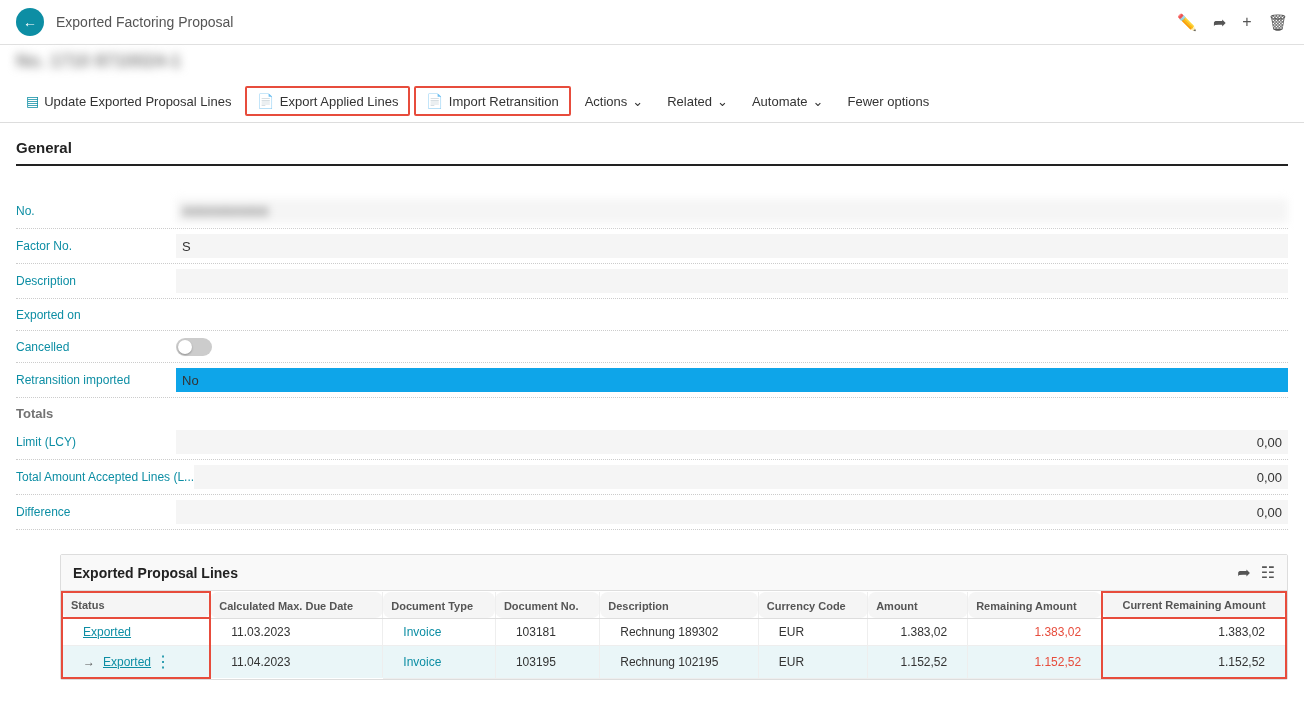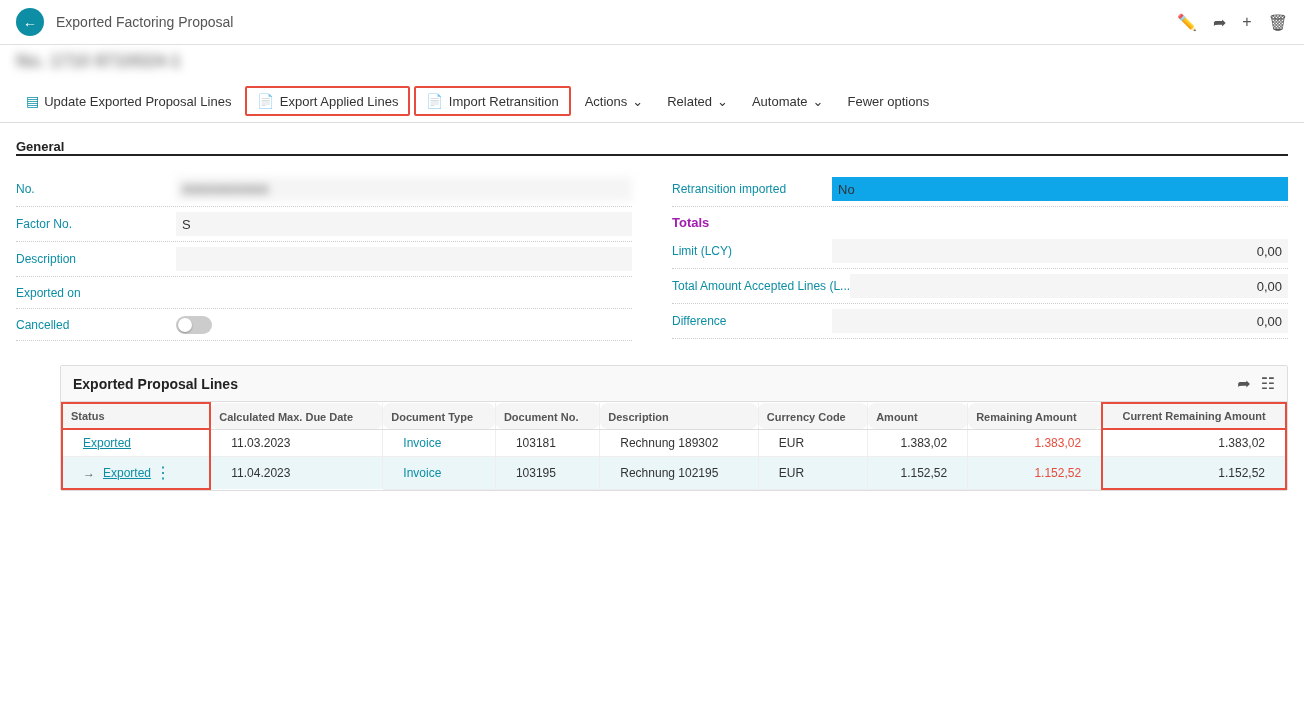--- a/index.html
+++ b/index.html
@@ -15,35 +15,35 @@
     .record-title-text { font-size: 18px; font-weight: 600; color: #888; filter: blur(5px); }
 
     .action-bar { display: flex; align-items: center; padding: 6px 16px; border-bottom: 1px solid #ddd; gap: 4px; flex-wrap: wrap; }
     .action-btn { display: flex; align-items: center; gap: 5px; padding: 5px 10px; font-size: 13px; cursor: pointer; border: none; background: transparent; color: #333; border-radius: 2px; white-space: nowrap; }
     .action-btn-outlined { border: 2px solid #e74c3c !important; }
     .action-btn .btn-icon { font-size: 14px; color: #0d8ea4; }
     .action-btn-text { display: flex; align-items: center; gap: 5px; padding: 5px 10px; font-size: 13px; cursor: pointer; border: none; background: transparent; color: #333; }
 
     .main-content { padding: 16px; }
 
-    .section-title { font-size: 13px; font-weight: 700; color: #222; border-bottom: 2px solid #222; padding-bottom: 0; margin-bottom: 16px; }
-
-    .form-grid { display: grid; grid-template-columns: 1fr 1fr; gap: 0 40px; }
+    .section-title { font-size: 15px; font-weight: 700; color: #222; border-bottom: 2px solid #222; padding-bottom: 8px; margin-bottom: 28px; }
+
+    .form-grid { display: grid; grid-template-columns: 1fr; gap: 0 40px; }
 
     .form-field { display: flex; align-items: center; padding: 5px 0; border-bottom: 1px dotted #ccc; min-height: 32px; }
     .form-label { color: #0d8ea4; font-size: 12px; min-width: 160px; flex-shrink: 0; }
     .form-value { flex: 1; font-size: 13px; color: #333; padding: 2px 6px; background: #f5f5f5; min-height: 24px; display: flex; align-items: center; }
     .form-value.blurred { filter: blur(4px); }
     .form-value.empty { background: #f5f5f5; }
 
     .toggle { width: 36px; height: 18px; background: #ccc; border-radius: 9px; position: relative; cursor: pointer; }
     .toggle-knob { width: 14px; height: 14px; background: white; border-radius: 50%; position: absolute; top: 2px; left: 2px; box-shadow: 0 1px 2px rgba(0,0,0,0.3); }
 
     .right-col .form-field { border-bottom: 1px dotted #ccc; }
-    .totals-label { font-size: 13px; font-weight: 700; color: #a21caf; padding: 8px 0 4px; }
+    .totals-label { font-size: 13px; font-weight: 700; color: #737373; padding: 8px 0 4px; }
 
     .table-section { margin-top: 20px; border: 1px solid #ddd; border-radius: 2px; margin-left: 44px; }
     .table-header-bar { display: flex; align-items: center; justify-content: space-between; padding: 8px 12px; background: #f9f9f9; border-bottom: 1px solid #ddd; }
     .table-header-title { font-size: 14px; font-weight: 700; color: #222; }
     .table-header-icons { display: flex; gap: 10px; color: #555; font-size: 16px; }
 
     table { width: 100%; border-collapse: collapse; }
     thead th { background: #f5f5f5; border-bottom: 1px solid #ddd; border-right: 1px solid #eee; padding: 6px 8px; font-size: 11px; font-weight: 600; color: #555; text-align: left; vertical-align: bottom; border-radius: 8px; }
     thead th:last-child { border-right: none; border: 2px solid #e74c3c; }
     tbody td { padding: 6px 20px; border-bottom: 1px solid #eee; border-right: 1px solid #eee; font-size: 12px; vertical-align: middle; }

